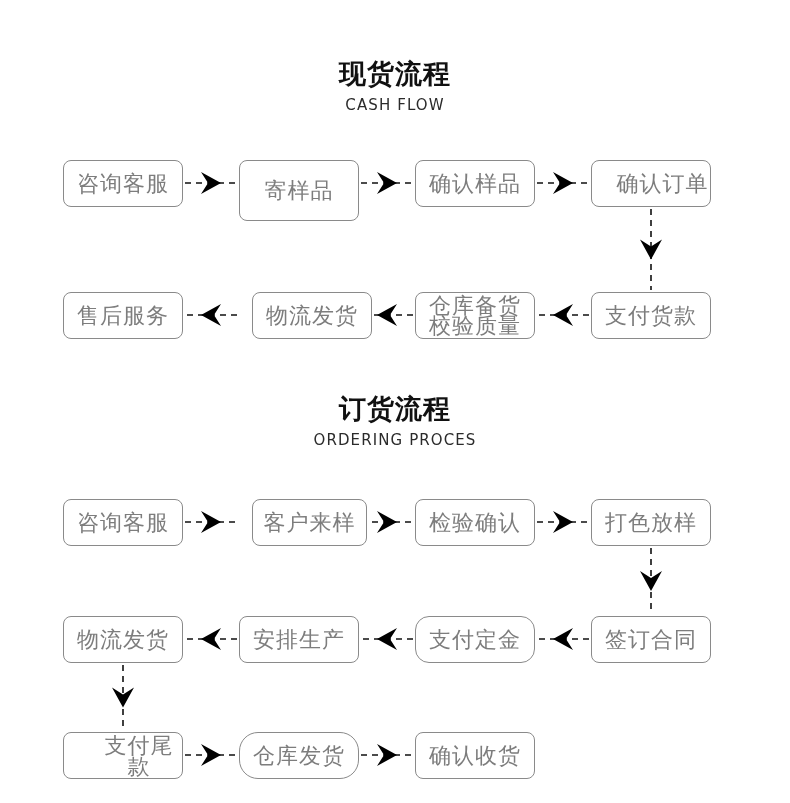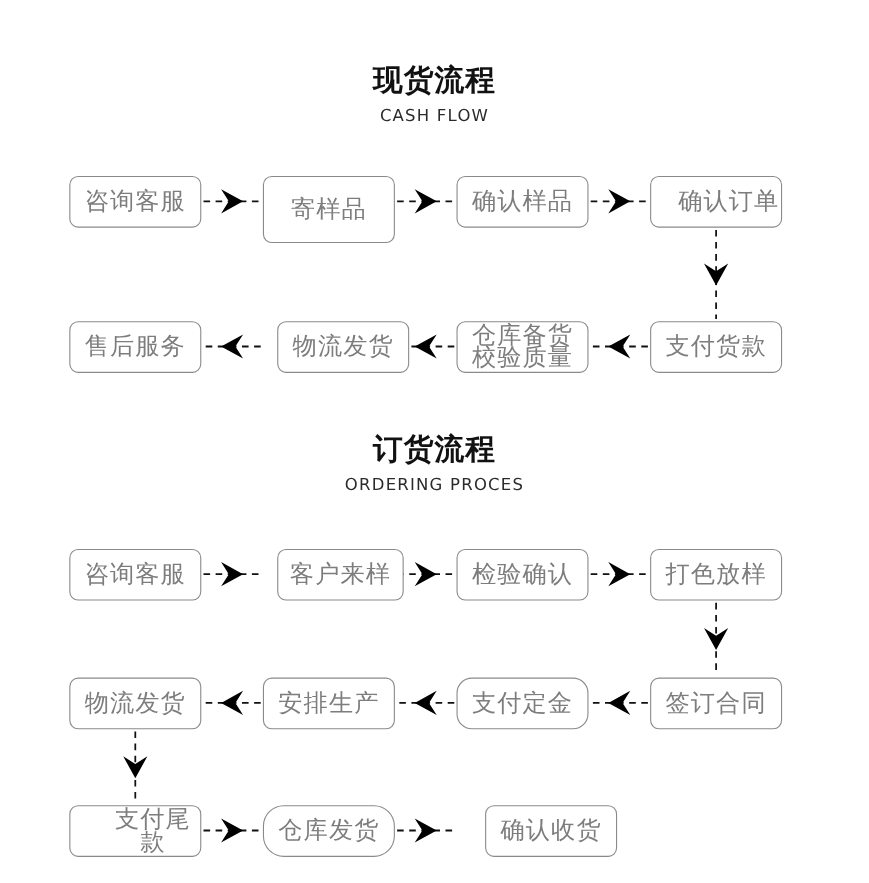--- a/index.html
+++ b/index.html
@@ -203,30 +203,30 @@
       </div>
       <div class="node" style="left: 591px; top: 499px; width: 120px; height: 47px;">
         <span class="node-text">打色放样</span>
       </div>
       <div class="node" style="left: 591px; top: 616px; width: 120px; height: 47px;">
         <span class="node-text">签订合同</span>
       </div>
       <div class="node" style="left: 415px; top: 616px; width: 120px; height: 47px; border-radius: 14px;">
         <span class="node-text">支付定金</span>
       </div>
-      <div class="node" style="left: 239px; top: 616px; width: 120px; height: 47px;">
+      <div class="node" style="left: 239px; top: 616px; width: 120px; height: 47px; font-family: Liberation Serif, serif;">
         <span class="node-text">安排生产</span>
       </div>
       <div class="node" style="left: 63px; top: 616px; width: 120px; height: 47px;">
         <span class="node-text">物流发货</span>
       </div>
       <div class="node" style="left: 63px; top: 732px; width: 120px; height: 47px; padding-left: 32px;">
         <span class="node-text">支付尾款</span>
       </div>
       <div class="node" style="left: 239px; top: 732px; width: 120px; height: 47px; border-radius: 19px;">
         <span class="node-text">仓库发货</span>
       </div>
-      <div class="node" style="left: 415px; top: 732px; width: 120px; height: 47px; margin-left: 26px;">
+      <div class="node" style="left: 415px; top: 732px; width: 120px; height: 47px;">
         <span class="node-text">确认收货</span>
       </div>
     </div>
 
 </div>
 
 </body></html>

